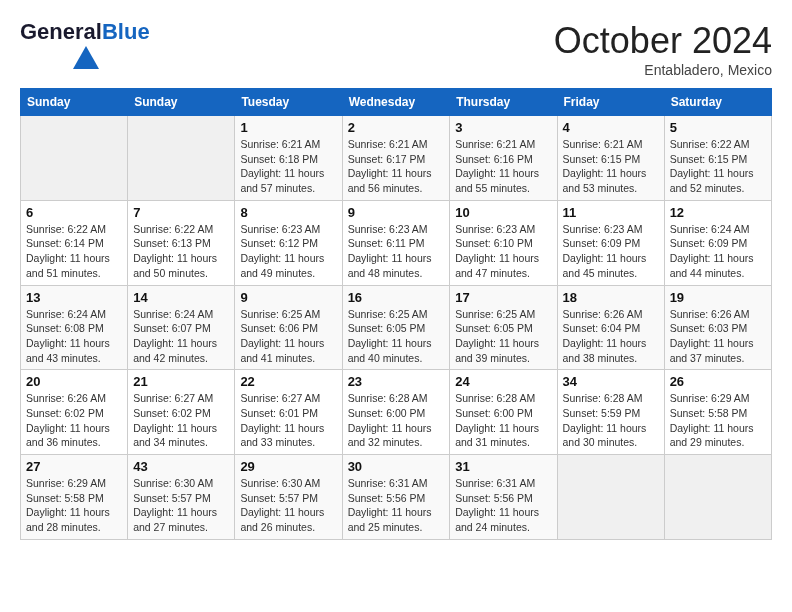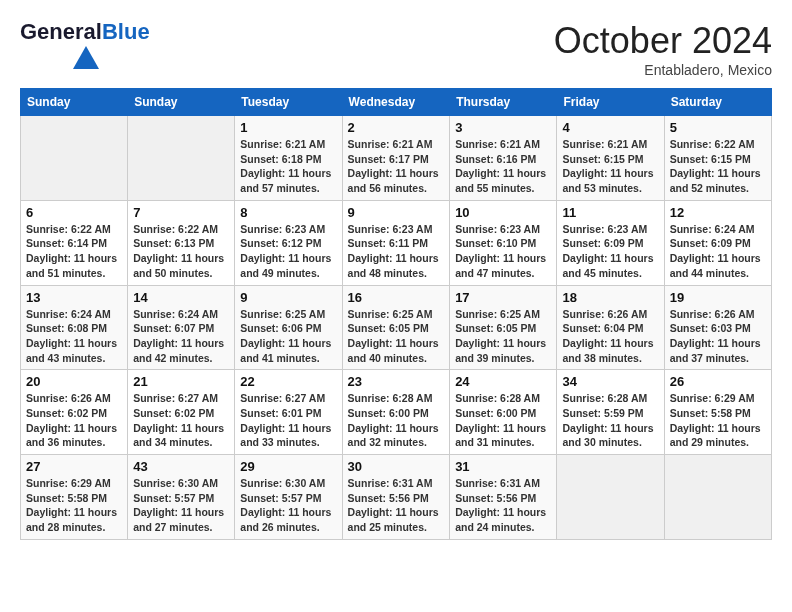--- a/index.html
+++ b/index.html
@@ -76,21 +76,20 @@
       font-weight: bold;
       font-size: 13px;
       display: block;
       margin-bottom: 2px;
       color: #111;
     }
     .day-info {
       color: #333;
       font-size: 10.5px;
       line-height: 1.4;
-      font-weight: bold;
     }
     .empty-cell {
       background: #f0f0f0 !important;
     }
   </style>
 </head>
 <body>
 
 <div class="header">
   <div class="logo">

